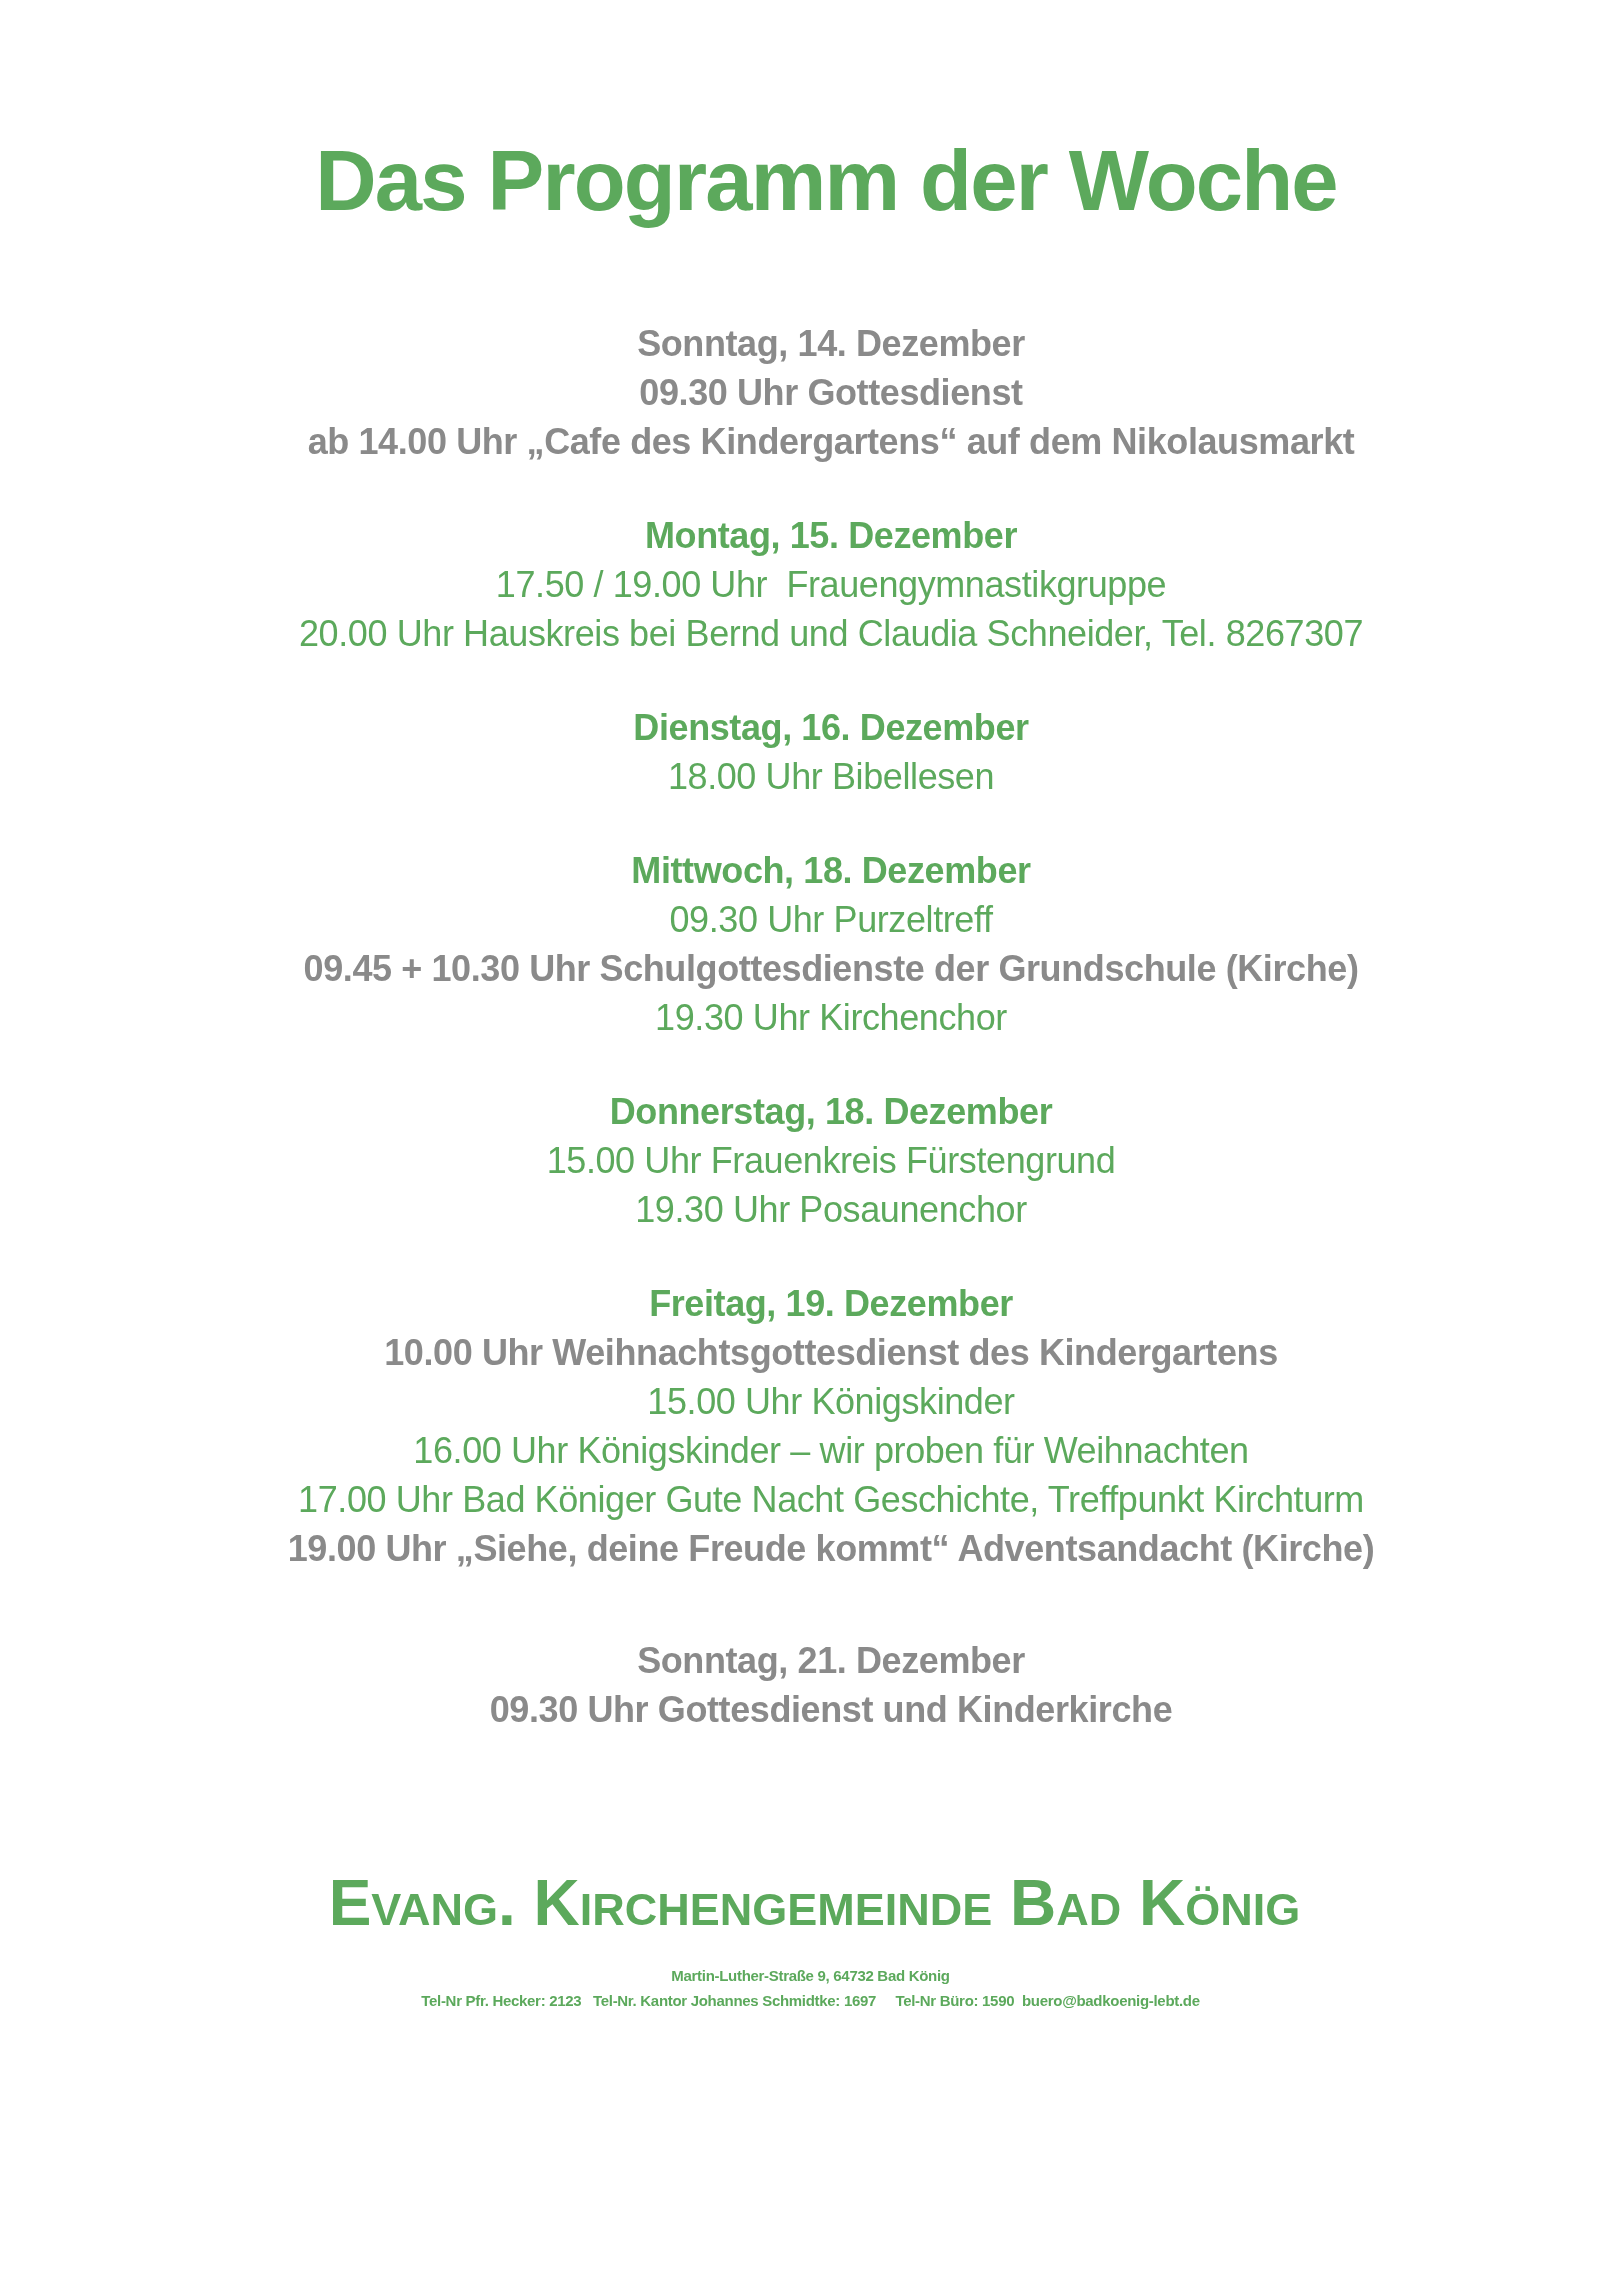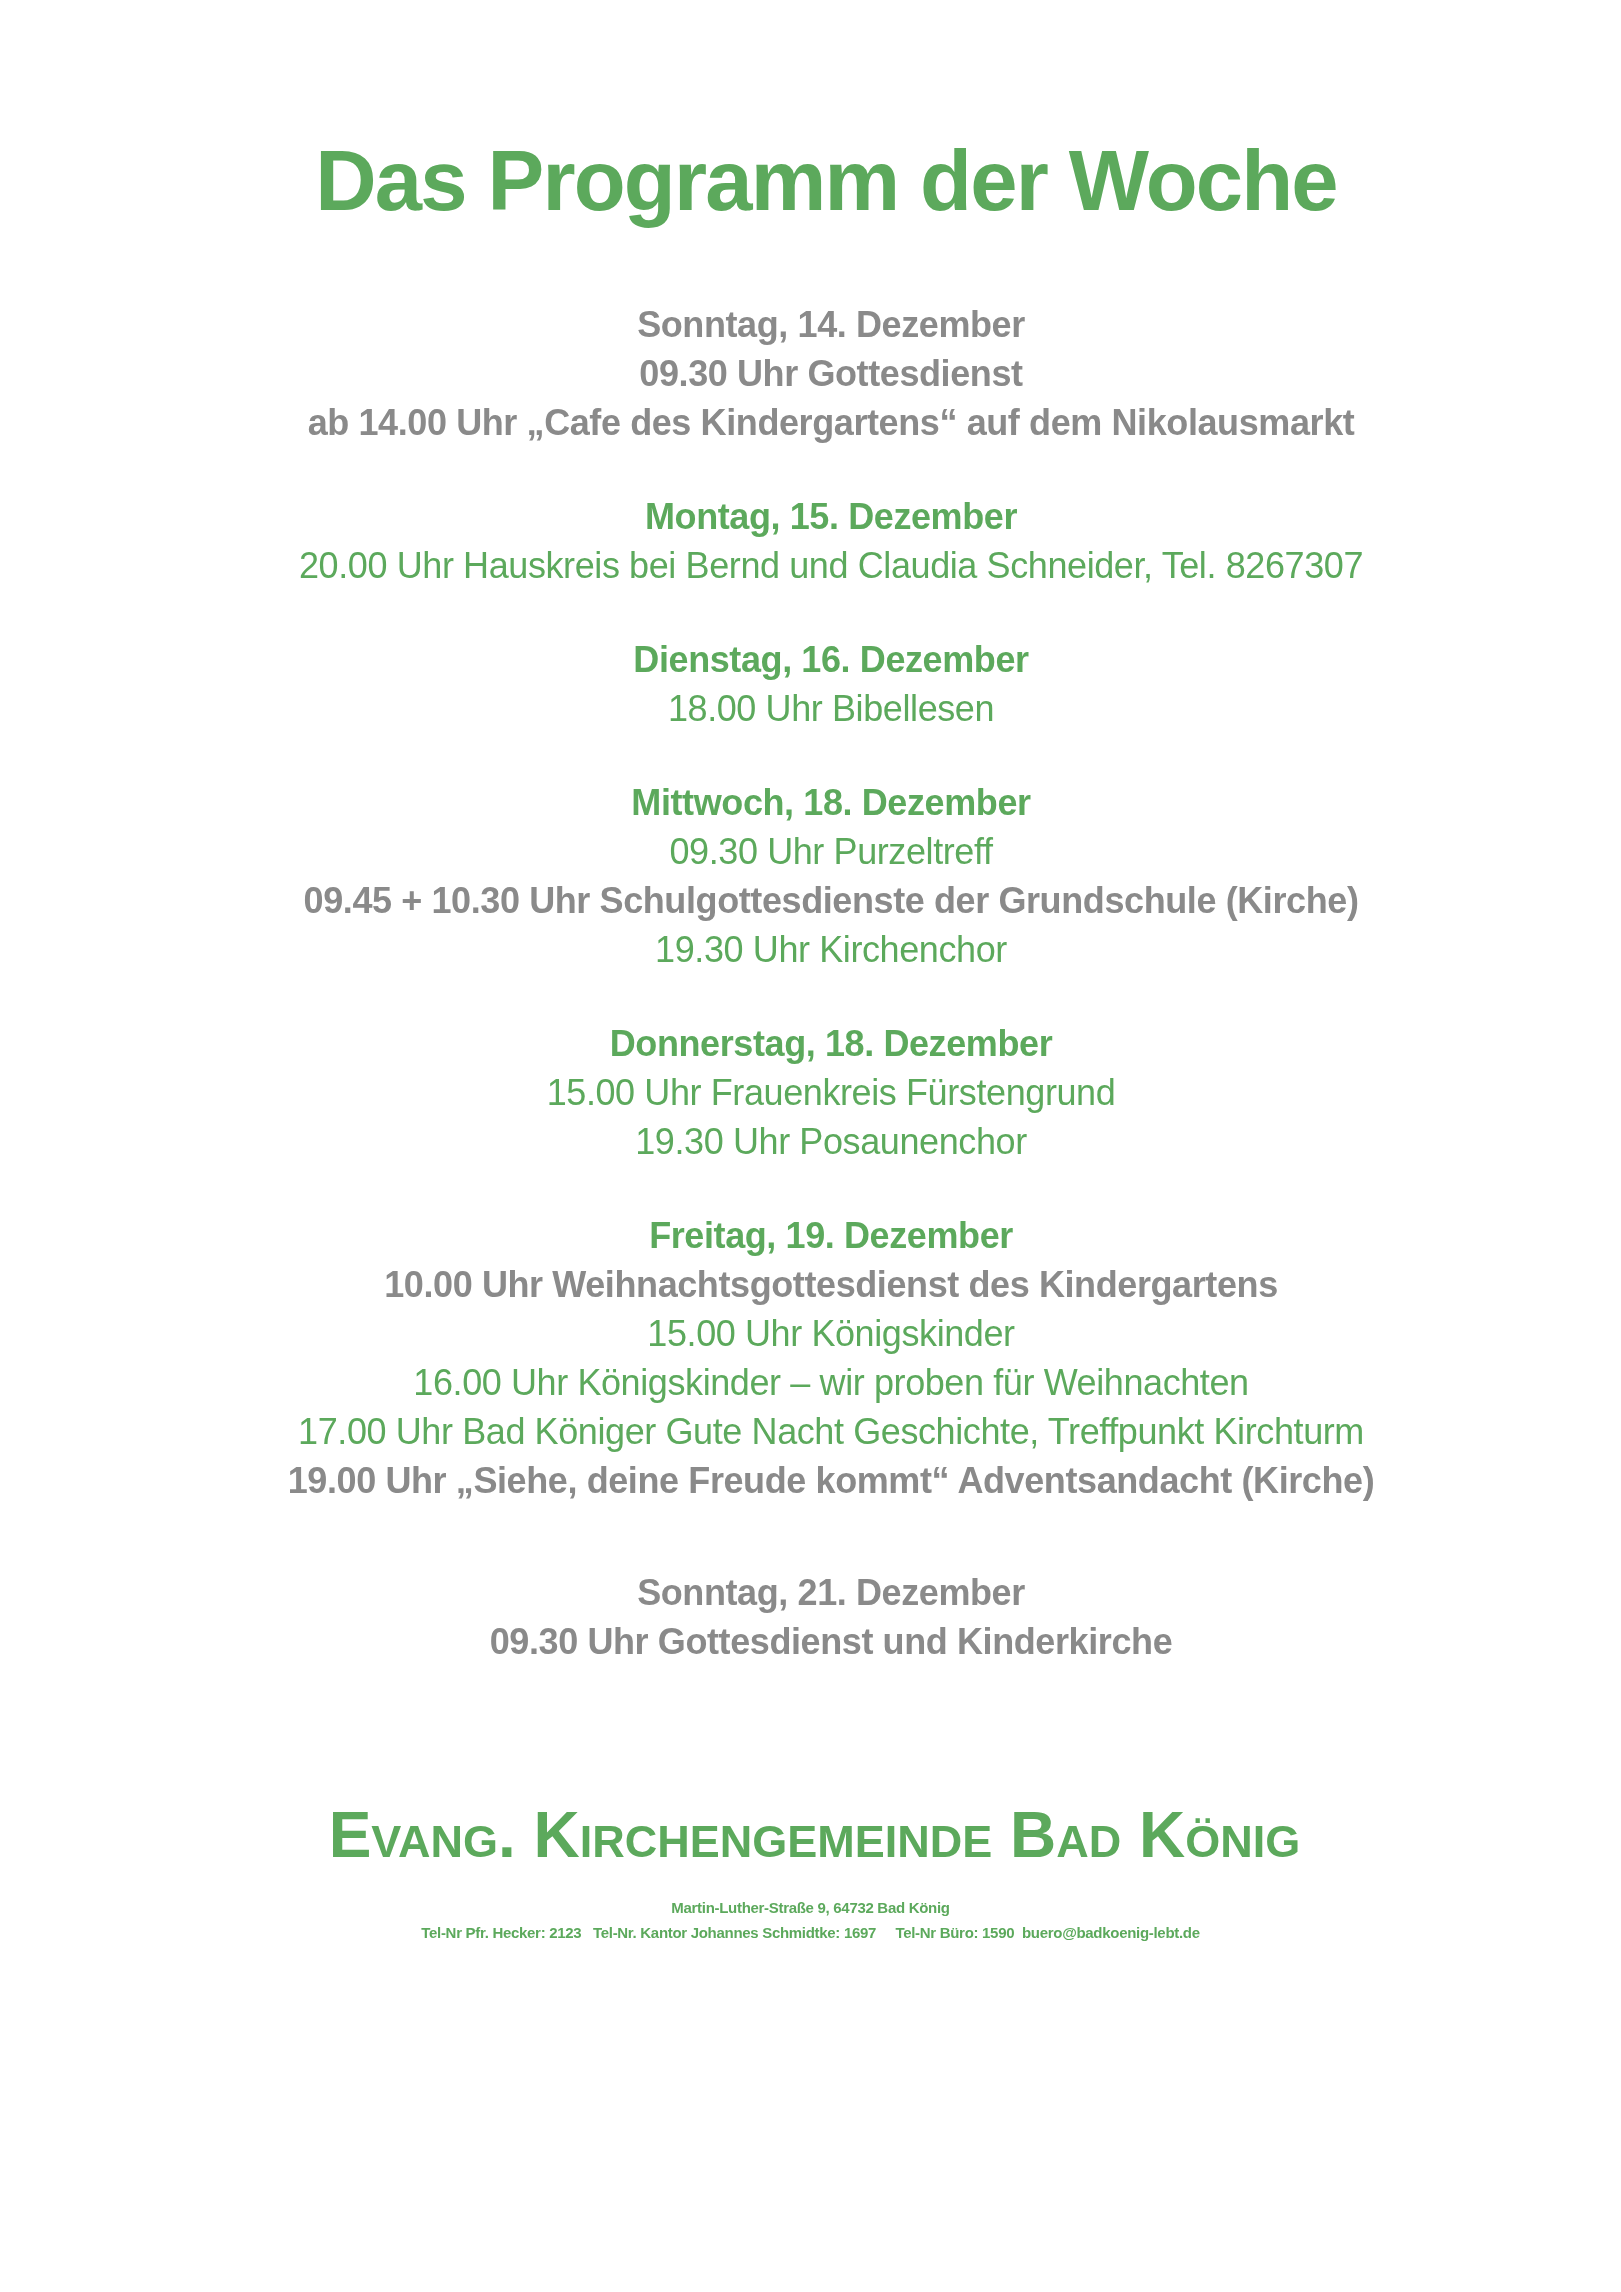--- a/index.html
+++ b/index.html
@@ -14,21 +14,21 @@
   .page{width:100%;height:100%;text-align:center;}
   .title{
     margin:134px 0 0 0;
     font-size:85px;
     font-weight:bold;
     letter-spacing:-1.8px;
     line-height:1.1;
     color:var(--green);
     padding-left:31px;
   }
-  .sections{margin-top:72px;padding-left:41px;}
+  .sections{margin-top:91px;padding-left:41px;}
   .section{margin-bottom:45px;}
   .section:last-child{margin-top:63px;}
   .heading,.line{
     margin:0;
     font-size:36px;
     line-height:49px;
     letter-spacing:-0.4px;
     white-space:pre-wrap;
   }
   .heading{font-weight:bold;}
@@ -64,20 +64,21 @@
   <h1 class="title">Das Programm der Woche</h1>
 
   <main class="sections" id="sections">
       <section class="section">
         <h2 class="heading gray">Sonntag, 14. Dezember</h2>
         <p class="line gray bold">09.30 Uhr Gottesdienst</p>
         <p class="line gray bold">ab 14.00 Uhr „Cafe des Kindergartens“ auf dem Nikolausmarkt</p>
       </section>
       <section class="section">
         <h2 class="heading green">Montag, 15. Dezember</h2>
+        <p class="line green">17.50 / 19.00 Uhr  Frauengymnastikgruppe</p>
         <p class="line green">20.00 Uhr Hauskreis bei Bernd und Claudia Schneider, Tel. 8267307</p>
       </section>
       <section class="section">
         <h2 class="heading green">Dienstag, 16. Dezember</h2>
         <p class="line green">18.00 Uhr Bibellesen</p>
       </section>
       <section class="section">
         <h2 class="heading green">Mittwoch, 18. Dezember</h2>
         <p class="line green">09.30 Uhr Purzeltreff</p>
         <p class="line gray bold">09.45 + 10.30 Uhr Schulgottesdienste der Grundschule (Kirche)</p>

